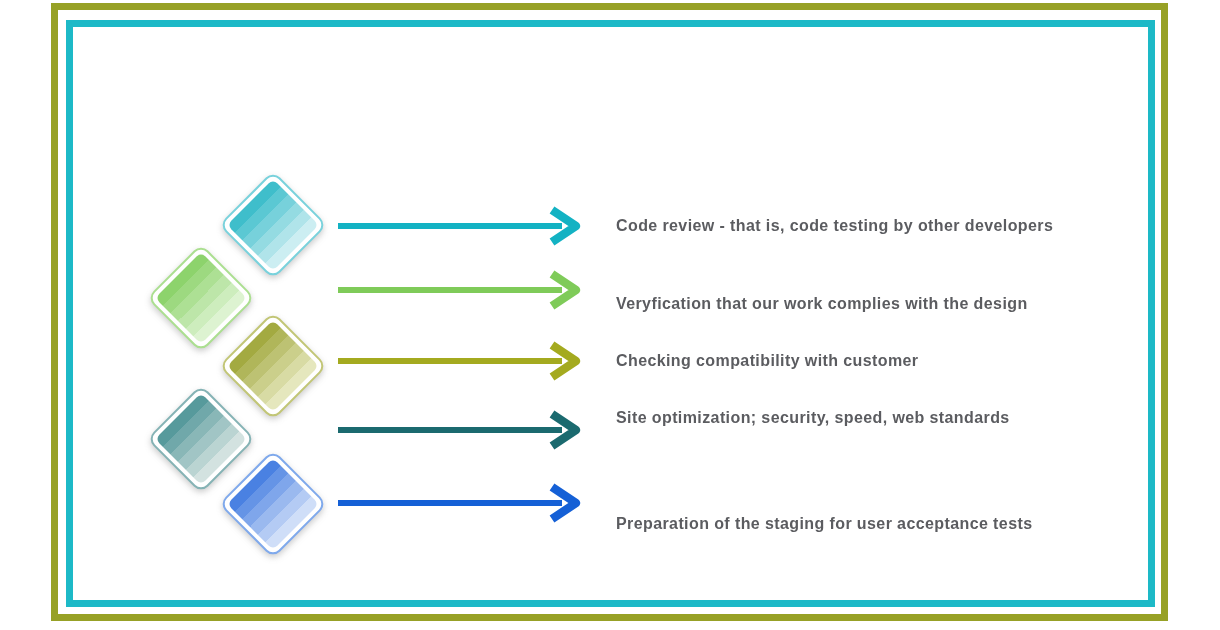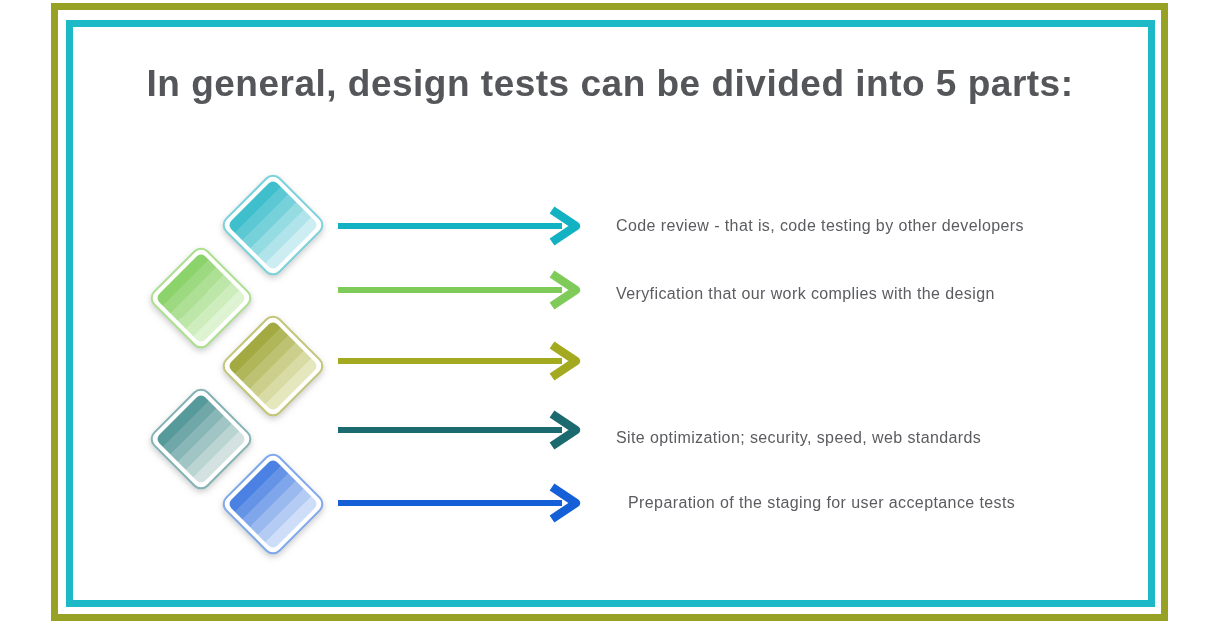--- a/index.html
+++ b/index.html
@@ -68,29 +68,28 @@
   .label {
     position: absolute;
     left: 616px;
     width: 500px;
     transform: translateY(-50%);
     font-size: 16px;
     line-height: 22px;
     letter-spacing: 0.4px;
     color: #5b5c60;
   }
-  .label span { display: block; }
+  .label span { display: block; font-weight: bold; }
 </style>
 </head>
 <body>
 
 <div class="canvas">
   <div class="outer-frame"></div>
   <div class="inner-frame"></div>
-  <h1 class="title" style="color: rgb(84, 86, 90);">In general, design tests can be divided into 5 parts:</h1>
   <div id="rows">
   <div class="row-group">
     <div class="diamond-outer" style="left: 273px; top: 225px; border-color: rgb(121, 210, 220);">
       <div class="diamond-fill" style="background: linear-gradient(to right, rgb(63, 190, 203) 0%, rgb(63, 190, 203) 16.67%, rgb(91, 200, 211) 16.67%, rgb(91, 200, 211) 33.33%, rgb(119, 209, 219) 33.33%, rgb(119, 209, 219) 50%, rgb(148, 219, 226) 50%, rgb(148, 219, 226) 66.67%, rgb(176, 228, 234) 66.67%, rgb(176, 228, 234) 83.33%, rgb(204, 238, 242) 83.33%, rgb(204, 238, 242) 100%);"></div>
     </div>
     <svg class="arrow" width="244" height="44" viewBox="0 0 244 44" style="left: 338px; top: 204px;">
       <path class="arrow-shaft" d="M0 22 H224" fill="none" stroke-width="6" stroke="#13b2c3"></path>
       <path class="arrow-head" d="M214 6 L238 22 L214 38" fill="none" stroke-width="8.5" stroke-linejoin="round" stroke="#13b2c3"></path>
     </svg>
     <div class="label" style="top: 226px; color: rgb(91, 92, 96);">
@@ -99,56 +98,57 @@
   </div>
 
   <div class="row-group">
     <div class="diamond-outer" style="left: 201px; top: 298px; border-color: rgb(171, 223, 144);">
       <div class="diamond-fill" style="background: linear-gradient(to right, rgb(141, 211, 108) 0%, rgb(141, 211, 108) 16.67%, rgb(157, 217, 128) 16.67%, rgb(157, 217, 128) 33.33%, rgb(173, 224, 148) 33.33%, rgb(173, 224, 148) 50%, rgb(189, 230, 169) 50%, rgb(189, 230, 169) 66.67%, rgb(205, 237, 189) 66.67%, rgb(205, 237, 189) 83.33%, rgb(221, 243, 209) 83.33%, rgb(221, 243, 209) 100%);"></div>
     </div>
     <svg class="arrow" width="244" height="44" viewBox="0 0 244 44" style="left: 338px; top: 268px;">
       <path class="arrow-shaft" d="M0 22 H224" fill="none" stroke-width="6" stroke="#7fcb59"></path>
       <path class="arrow-head" d="M214 6 L238 22 L214 38" fill="none" stroke-width="8.5" stroke-linejoin="round" stroke="#7fcb59"></path>
     </svg>
-    <div class="label" style="top: 294px; color: rgb(91, 92, 96);">
+    <div class="label" style="top: 304px; color: rgb(91, 92, 96);">
           <span>Veryfication that our work complies with the design</span>
         </div>
   </div>
 
   <div class="row-group">
     <div class="diamond-outer" style="left: 273px; top: 366px; border-color: rgb(194, 198, 118);">
       <div class="diamond-fill" style="background: linear-gradient(to right, rgb(163, 170, 65) 0%, rgb(163, 170, 65) 16.67%, rgb(176, 182, 90) 16.67%, rgb(176, 182, 90) 33.33%, rgb(189, 194, 115) 33.33%, rgb(189, 194, 115) 50%, rgb(203, 207, 139) 50%, rgb(203, 207, 139) 66.67%, rgb(216, 219, 164) 66.67%, rgb(216, 219, 164) 83.33%, rgb(229, 231, 189) 83.33%, rgb(229, 231, 189) 100%);"></div>
     </div>
     <svg class="arrow" width="244" height="44" viewBox="0 0 244 44" style="left: 338px; top: 339px;">
       <path class="arrow-shaft" d="M0 22 H224" fill="none" stroke-width="6" stroke="#a4aa1f"></path>
       <path class="arrow-head" d="M214 6 L238 22 L214 38" fill="none" stroke-width="8.5" stroke-linejoin="round" stroke="#a4aa1f"></path>
     </svg>
     <div class="label" style="top: 361px; color: rgb(91, 92, 96);">
+          <span>Checking compatibility with customer</span>
         </div>
   </div>
 
   <div class="row-group">
     <div class="diamond-outer" style="left: 201px; top: 439px; border-color: rgb(133, 179, 181);">
       <div class="diamond-fill" style="background: linear-gradient(to right, rgb(87, 154, 156) 0%, rgb(87, 154, 156) 16.67%, rgb(112, 168, 170) 16.67%, rgb(112, 168, 170) 33.33%, rgb(137, 183, 183) 33.33%, rgb(137, 183, 183) 50%, rgb(161, 197, 197) 50%, rgb(161, 197, 197) 66.67%, rgb(186, 212, 210) 66.67%, rgb(186, 212, 210) 83.33%, rgb(211, 226, 224) 83.33%, rgb(211, 226, 224) 100%);"></div>
     </div>
     <svg class="arrow" width="244" height="44" viewBox="0 0 244 44" style="left: 338px; top: 408px;">
       <path class="arrow-shaft" d="M0 22 H224" fill="none" stroke-width="6" stroke="#1b6a6f"></path>
       <path class="arrow-head" d="M214 6 L238 22 L214 38" fill="none" stroke-width="8.5" stroke-linejoin="round" stroke="#1b6a6f"></path>
     </svg>
-    <div class="label" style="top: 438px; color: rgb(91, 92, 96);">
+    <div class="label" style="top: 418px; color: rgb(91, 92, 96);">
           <span>Site optimization; security, speed, web standards</span>
         </div>
   </div>
 
   <div class="row-group">
     <div class="diamond-outer" style="left: 273px; top: 504px; border-color: rgb(127, 169, 236);">
       <div class="diamond-fill" style="background: linear-gradient(to right, rgb(74, 129, 226) 0%, rgb(74, 129, 226) 16.67%, rgb(101, 148, 230) 16.67%, rgb(101, 148, 230) 33.33%, rgb(127, 166, 235) 33.33%, rgb(127, 166, 235) 50%, rgb(154, 185, 239) 50%, rgb(154, 185, 239) 66.67%, rgb(180, 203, 244) 66.67%, rgb(180, 203, 244) 83.33%, rgb(207, 222, 248) 83.33%, rgb(207, 222, 248) 100%);"></div>
     </div>
     <svg class="arrow" width="244" height="44" viewBox="0 0 244 44" style="left: 338px; top: 481px;">
       <path class="arrow-shaft" d="M0 22 H224" fill="none" stroke-width="6" stroke="#1560d6"></path>
       <path class="arrow-head" d="M214 6 L238 22 L214 38" fill="none" stroke-width="8.5" stroke-linejoin="round" stroke="#1560d6"></path>
     </svg>
-    <div class="label" style="top: 503px; color: rgb(91, 92, 96); margin-left: 12px;">
+    <div class="label" style="top: 524px; color: rgb(91, 92, 96);">
           <span>Preparation of the staging for user acceptance tests</span>
         </div>
   </div>
 </div>
 </div>
 
 </body></html>

